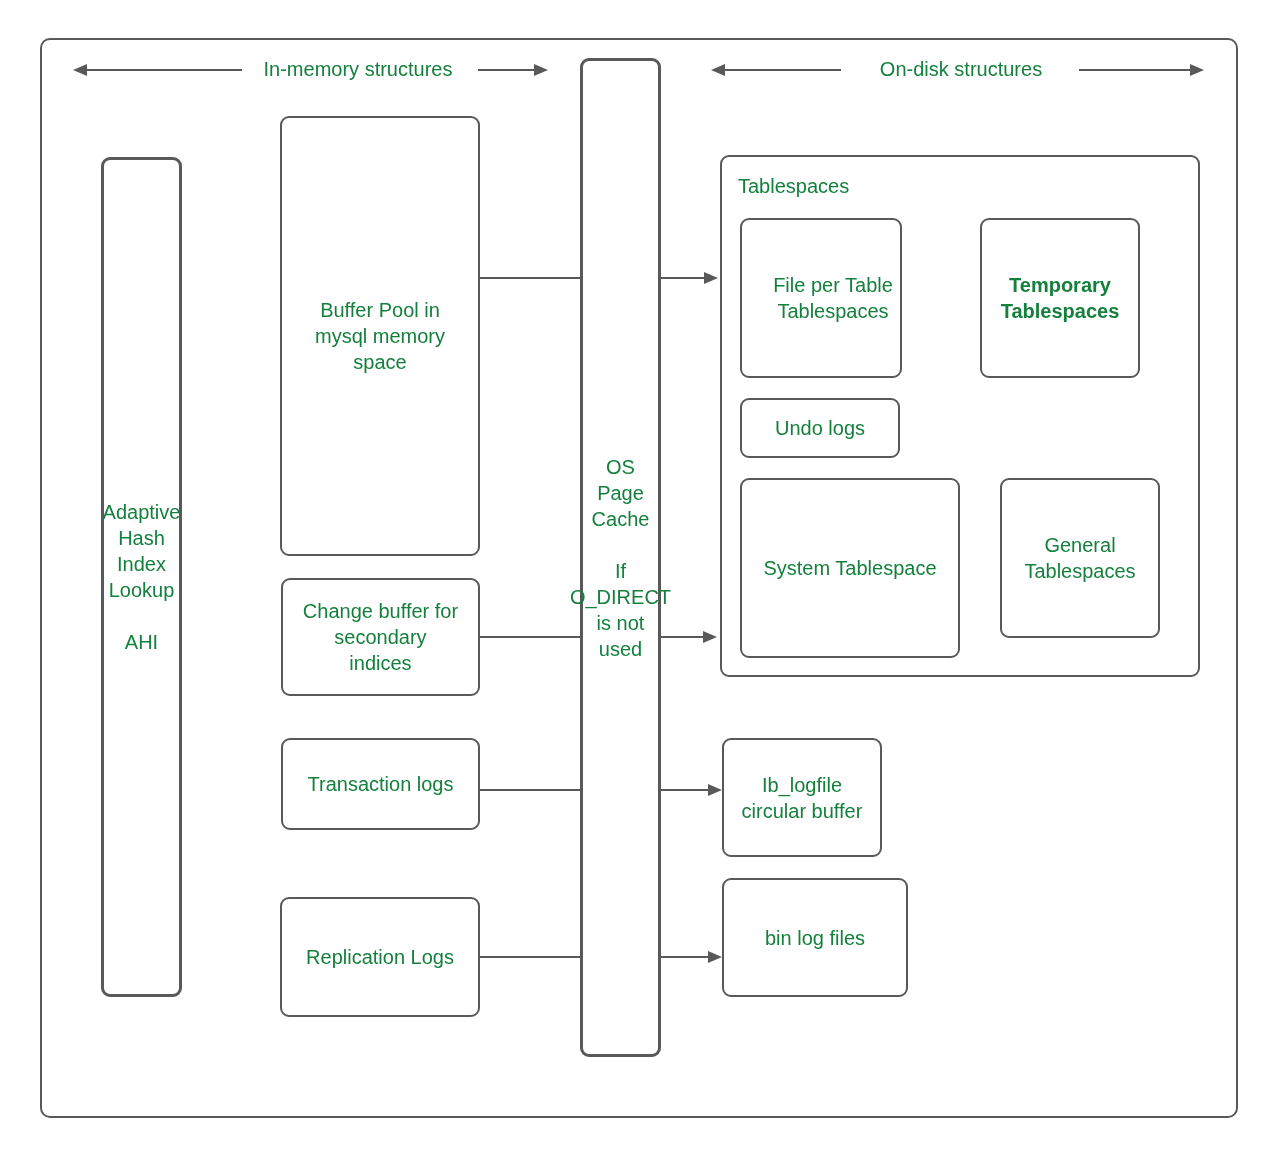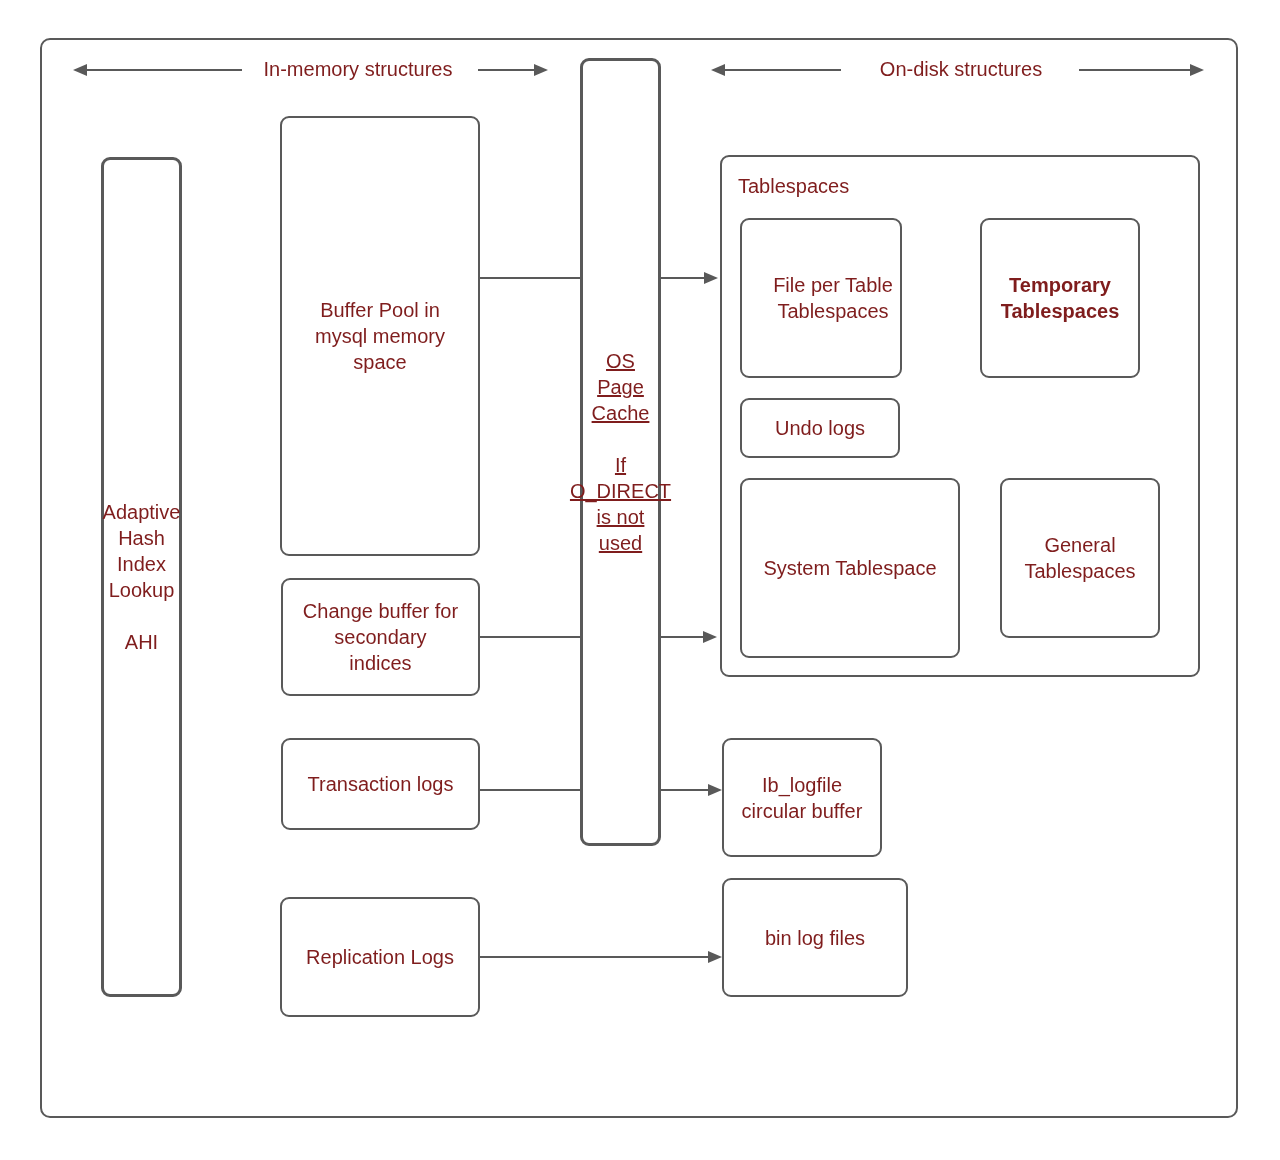--- a/index.html
+++ b/index.html
@@ -2,21 +2,21 @@
 <html><head>
 <meta charset="utf-8">
 <style>
   html, body { margin: 0; padding: 0; background: #ffffff; }
   #canvas {
     position: relative;
     width: 1280px;
     height: 1160px;
     background: #ffffff;
     font-family: "Liberation Sans", "DejaVu Sans", sans-serif;
-    color: #7f1d1d;
+    color: #15803d;
     font-size: 20px;
     line-height: 26px;
     overflow: hidden;
   }
   .outer {
     position: absolute;
     left: 40px; top: 38px;
     width: 1198px; height: 1080px;
     border: 2px solid #595959;
     border-radius: 10px;
@@ -120,21 +120,21 @@
 
   <div class="hline" style="left:480px; top:636px; width:223px;"></div>
   <div class="head-right" style="left:703px; top:631px;"></div>
 
   <div class="hline" style="left:480px; top:789px; width:228px;"></div>
   <div class="head-right" style="left:708px; top:784px;"></div>
 
   <div class="hline" style="left:480px; top:956px; width:228px;"></div>
   <div class="head-right" style="left:708px; top:951px;"></div>
 
-  <div class="box thick" style="left:580px; top:58px; width:81px; height:788px;text-decoration:underline;">
+  <div class="box thick" style="left:580px; top:58px; width:81px; height:999px;">
     <span class="label">OS
 Page
 Cache
 
 If
 O_DIRECT
 is not
 used</span>
   </div>
 

